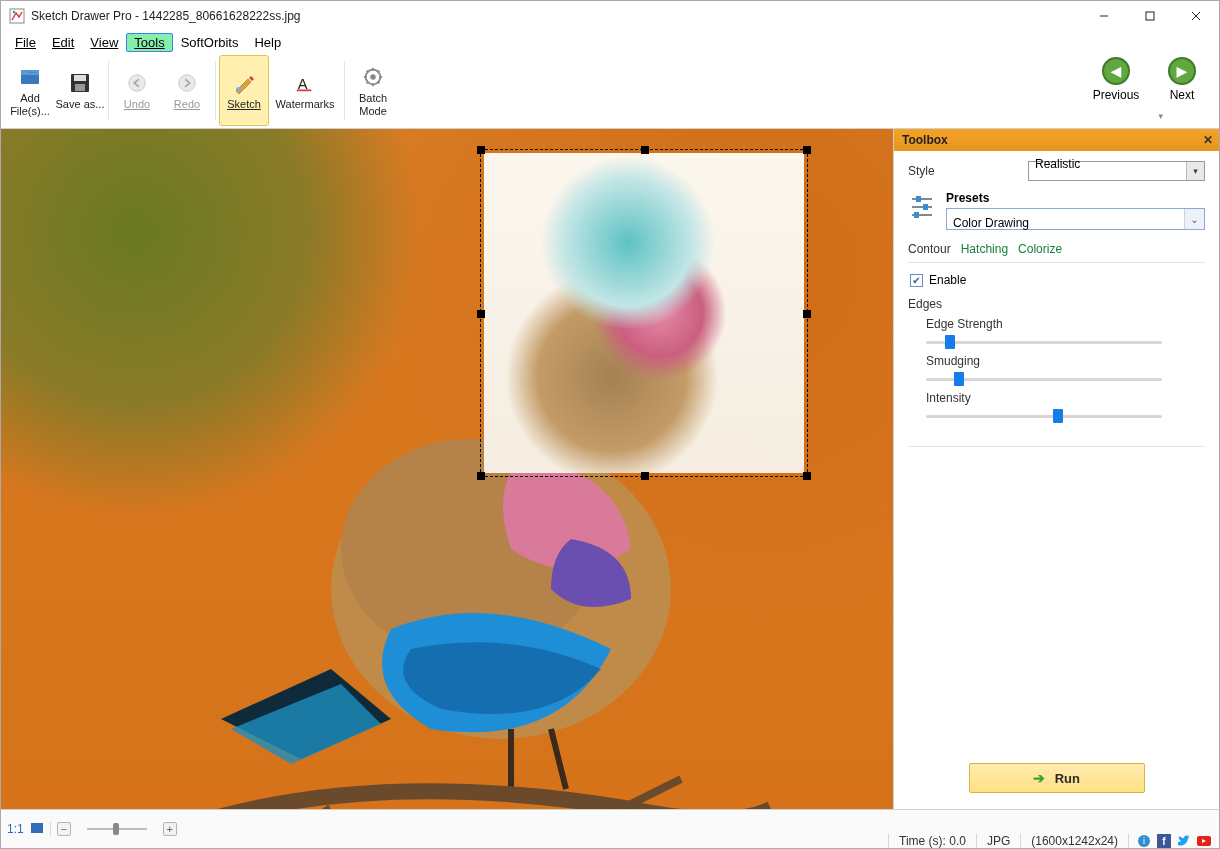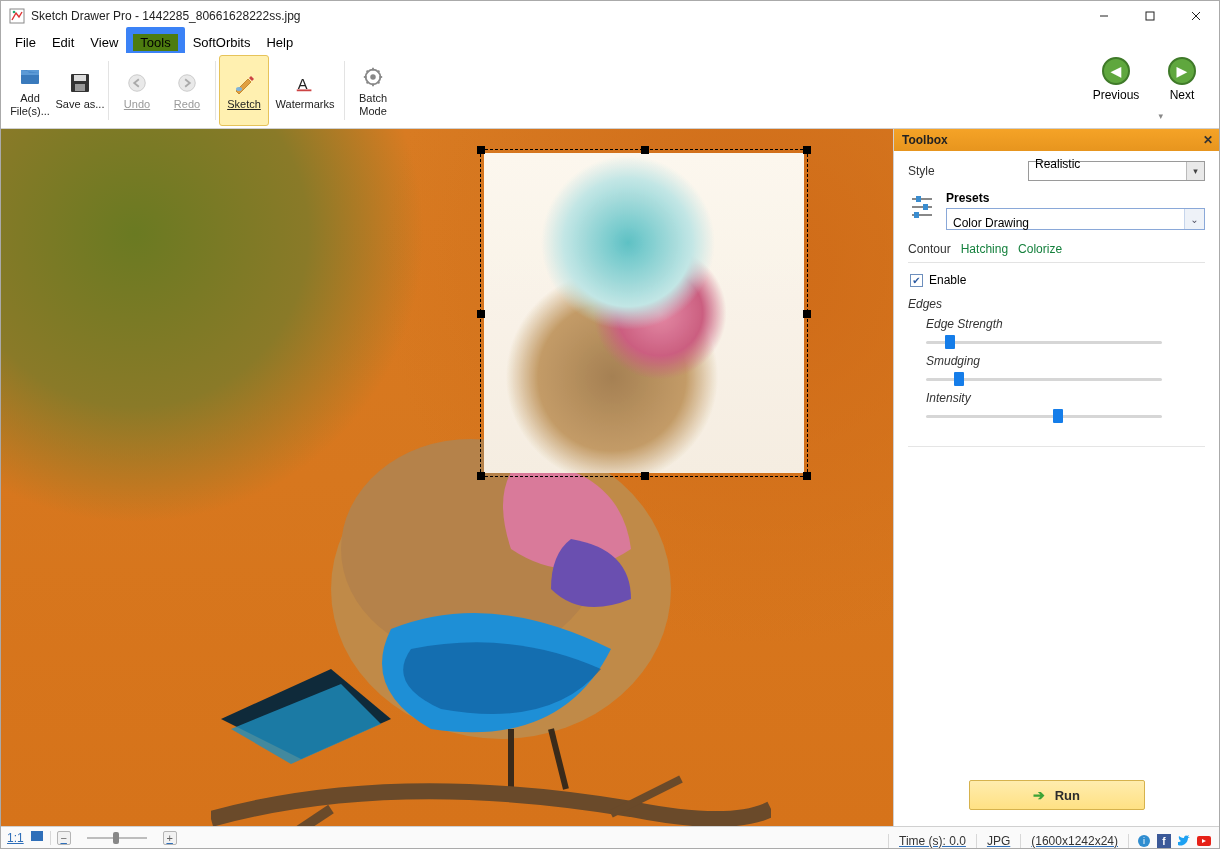--- a/index.html
+++ b/index.html
@@ -9,22 +9,22 @@
 
 .title-bar { height: 30px; display: flex; align-items: center; padding: 0 0 0 8px; font-size: 12px; color: #222; }
 .title-bar .app-icon { width: 16px; height: 16px; margin-right: 6px; }
 .title-bar .title-text { flex: 1; }
 .win-controls { display: flex; }
 .win-controls .wbtn { width: 46px; height: 30px; display: flex; align-items: center; justify-content: center; font-size: 11px; color: #333; }
 
 
 .menubar { height: 22px; display: flex; align-items: center; padding: 0 6px; font-size: 13px; }
 .menubar .menu-item { padding: 2px 8px; cursor: default; }
-.menubar .menu-item.selected { background: #4d7c0f; border: 7px solid #3b82f6; border-radius: 2px; padding: 1px 7px; }
-.menu-underline { text-decoration-thickness: 1px; text-align: center; }
+.menubar .menu-item.selected { background: #86efac; border: 1px solid #3b82f6; border-radius: 2px; padding: 1px 7px; }
+.menu-underline { text-decoration: underline; text-decoration-thickness: 1px; text-align: center; }
 
 
 .toolbar { height: 76px; border-bottom: 1px solid #d0d0d0; display: flex; align-items: stretch; padding: 2px 4px; background: #fff; position: relative; }
 .toolbar .tbtn { width: 50px; display: flex; flex-direction: column; align-items: center; justify-content: center; font-size: 11px; color: #222; border-radius: 3px; padding: 2px 0; cursor: default; }
 .toolbar .tbtn.wide { width: 72px; }
 .toolbar .tbtn .tb-icon { width: 26px; height: 26px; margin-bottom: 2px; display:flex; align-items:center; justify-content:center; }
 .toolbar .tbtn.disabled { color: #9a9a9a; }
 .toolbar .tbtn.selected { background: #fff0b0; border: 1px solid #e6c35a; }
 .toolbar .tbtn .label { line-height: 1.1; text-align: center; }
 .toolbar .tbtn .label.underline { text-decoration: underline; }
@@ -66,34 +66,34 @@
 .presets-icon { width:28px; height:28px; }
 .presets-col { flex:1; }
 .presets-label { font-weight: bold; margin-bottom:3px; }
 .preset-select { border:1px solid #8aa8d8; background:#fff; height:22px; display:flex; align-items:center; padding:8px 4px 0 6px; font-size:12px; position:relative; }
 .preset-select .caret { position:absolute; right:0; top:0; width:20px; height:100%; background:#eef2f8; border-left:1px solid #c6d5ec; display:flex; align-items:center; justify-content:center; font-size:10px; color:#556; }
 .tabs { display:flex; gap:10px; padding: 4px 0 6px 0; border-bottom:1px solid #e3e3e3; margin-bottom:8px; }
 .tabs .tab { color:#15803d; cursor:default; }
 .tabs .tab.active { color:#333; }
 .enable-row { display:flex; align-items:center; gap:6px; margin: 2px 0 10px 2px; }
 .checkbox { width:13px; height:13px; border:1px solid #6d8fbd; display:flex; align-items:center; justify-content:center; font-size:10px; color:#2c5aa0; }
-.group { margin-bottom:10px;font-style:italic; }
+.group { margin-bottom:10px; }
 .group-title { color:#333; margin-bottom:6px; }
 .sub { margin-left:18px; margin-bottom:4px; }
 .sub-label { color:#333; font-size:12px; margin-bottom:3px; }
 .slider { position:relative; height:16px; width: 236px; }
 .slider .track { position:absolute; top:7px; left:0; right:0; height:3px; background:#d6d6d6; border-radius:2px; }
 .slider .thumb { position:absolute; top:1px; width:10px; height:14px; background:#157de9; border-radius:1px; }
 .divider { height:1px; background:#e5e5e5; margin:8px 0; }
 .run-row { margin-top:auto; display:flex; justify-content:center; padding-bottom:8px; }
 .run-btn { width:176px; height:30px; background:linear-gradient(#ffecae,#ffe184); border:1px solid #d6b24d; display:flex; align-items:center; justify-content:center; gap:10px; font-size:13px; font-weight:600; color:#2c2c2c; border-radius:2px; }
 .run-arrow { color:#3da336; font-size:14px; }
 
 
-.status-bar { height:22px; border-top:1px solid #d0d0d0; display:flex; align-items:center; font-size:12px; color:#2f6fb9; background:#fafafa;text-decoration:underline; }
+.status-bar { height:39px; border-top:1px solid #d0d0d0; display:flex; align-items:center; font-size:12px; color:#2f6fb9; background:#fafafa; }
 .status-left { display:flex; align-items:center; gap:6px; padding:0 6px; }
 .zoom-slider { position:relative; width:80px; height:12px; }
 .zoom-slider .ztrack { position:absolute; top:5px; left:10px; right:10px; height:2px; background:#bdbdbd; }
 .zoom-slider .zthumb { position:absolute; top:0; left:36px; width:6px; height:12px; background:#888; border-radius:2px; }
 .zbtn { width:14px; height:14px; border:1px solid #b5b5b5; border-radius:2px; display:flex; align-items:center; justify-content:center; font-size:11px; color:#666; background:#f2f2f2; }
 .status-right { margin-left:auto; display:flex; align-items:flex-end; height:100%; color:#333; }
 .cell { border-left:1px solid #d8d8d8; padding:0 10px; display:flex; align-items:center; }
 .social-icons { display:flex; gap:6px; padding:0 8px; align-items:center; }
 .sicon { width:14px; height:14px; }
 </style>

